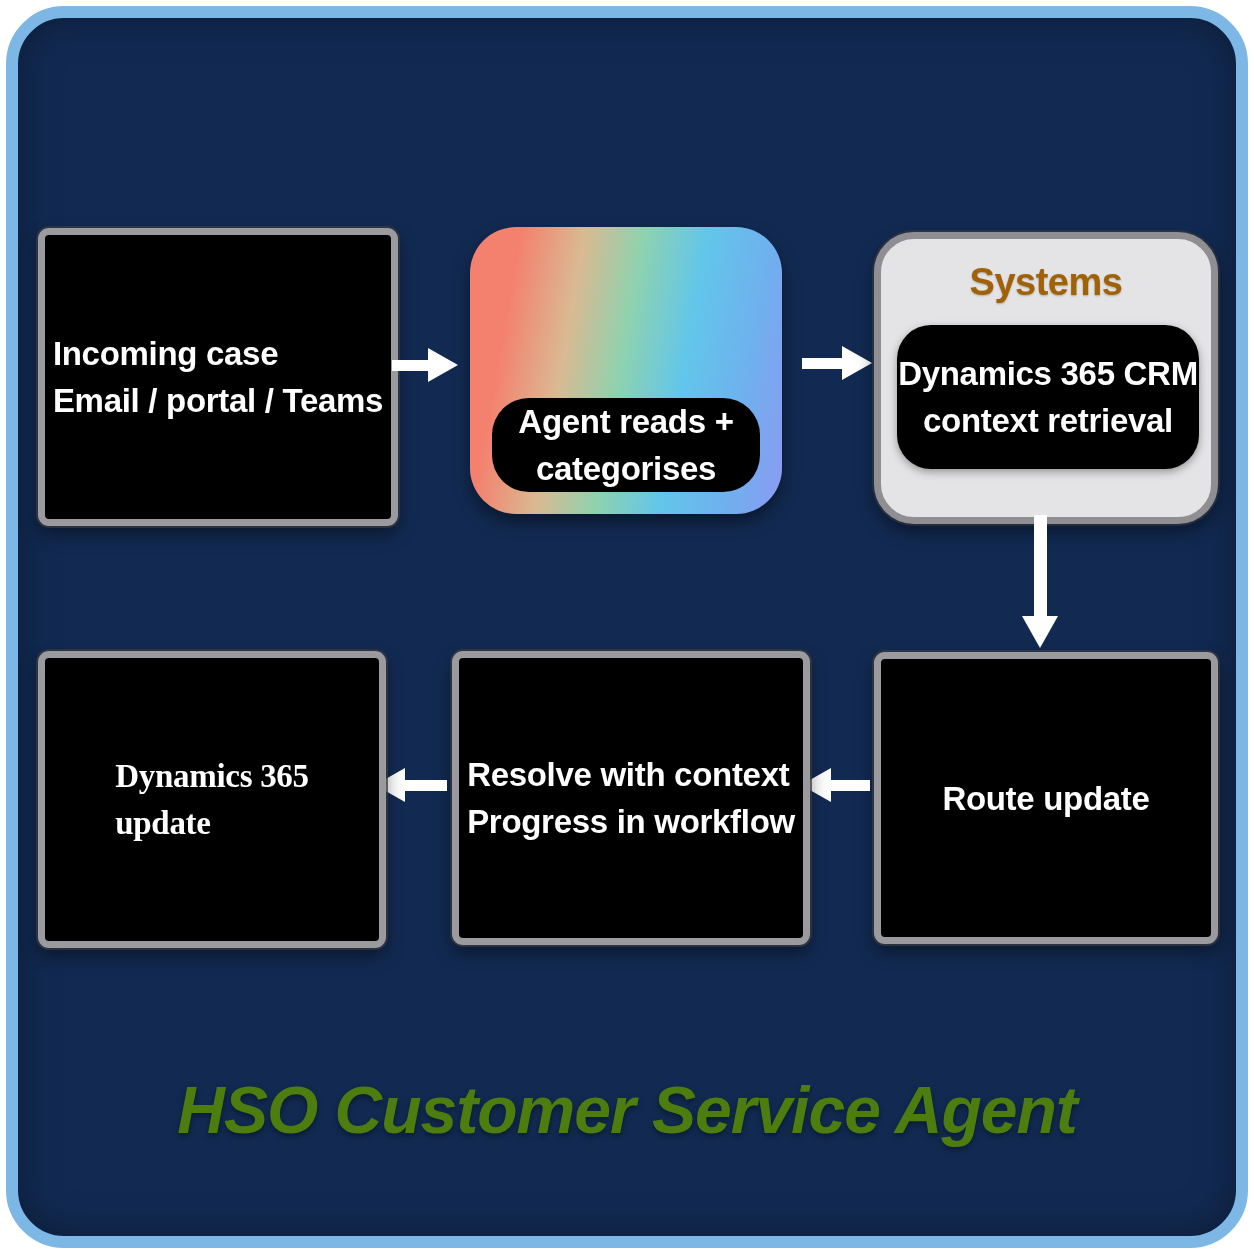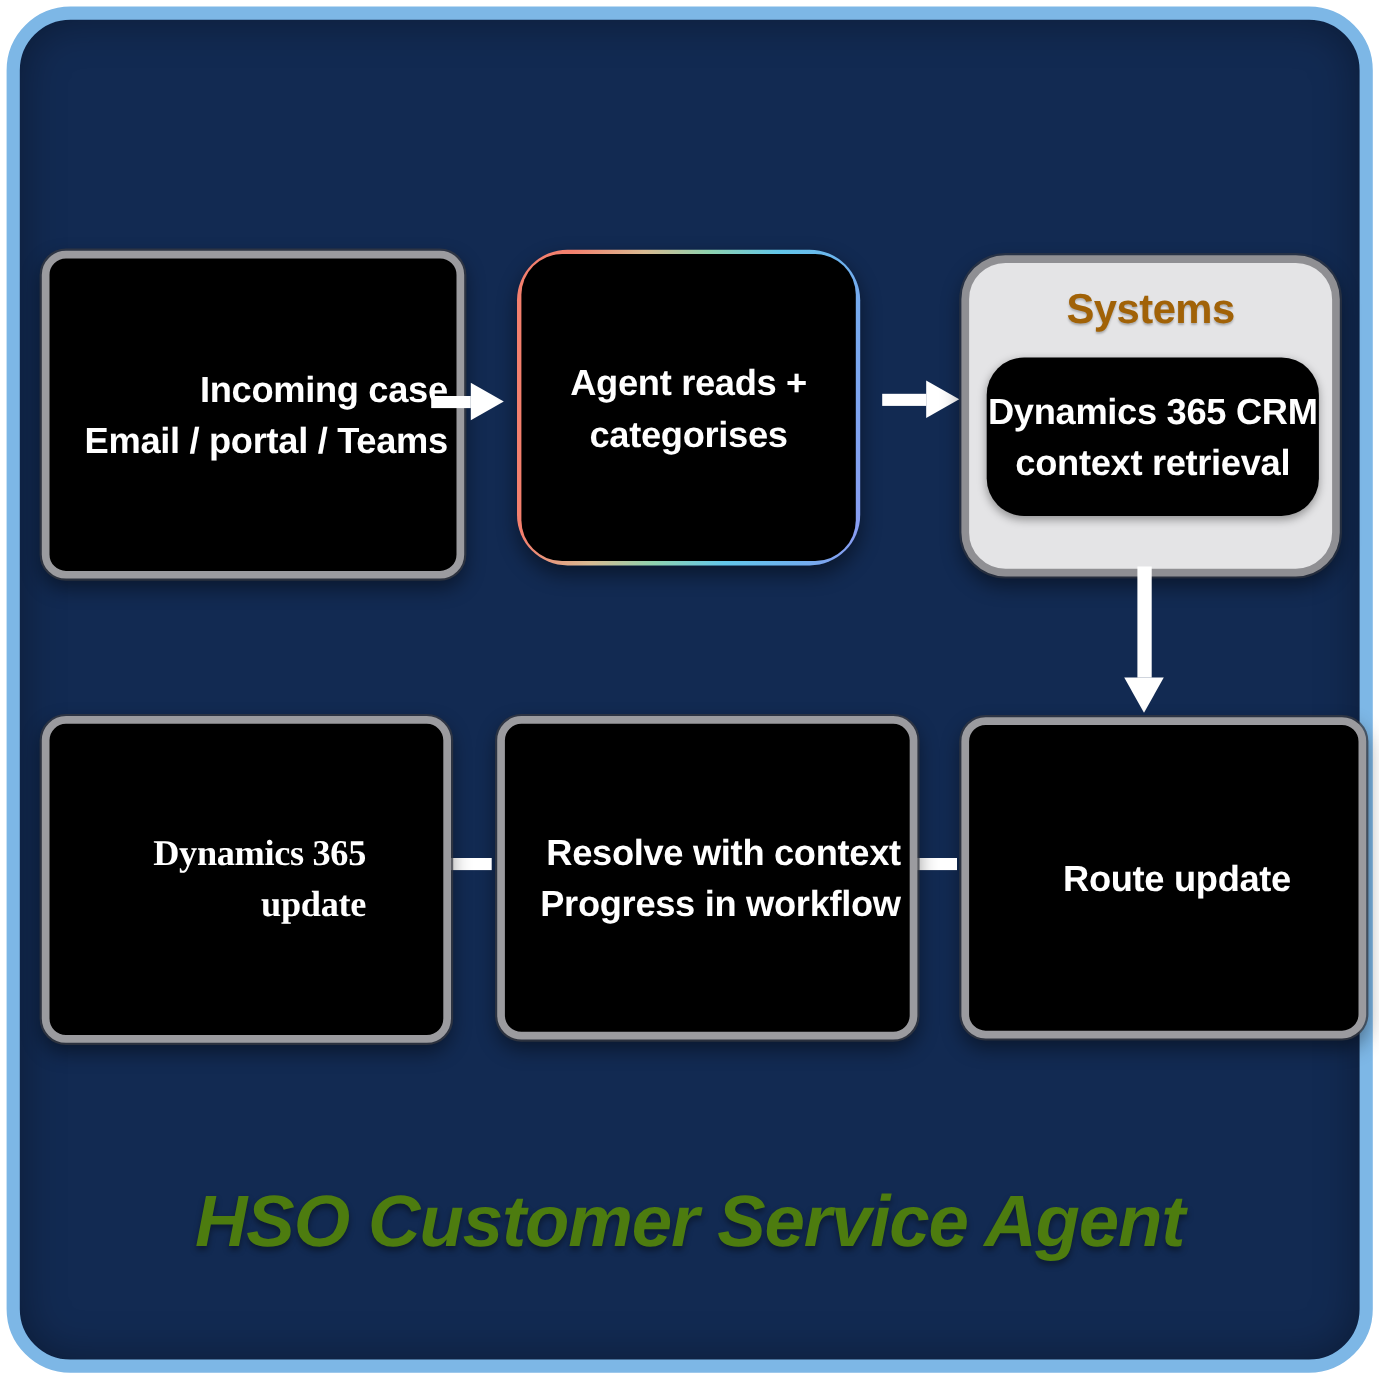--- a/index.html
+++ b/index.html
@@ -17,25 +17,24 @@
     background:#122a52;
     border:12px solid #7db7e6;
     border-radius:58px;
     box-shadow: inset 0 0 40px rgba(0,0,0,0.35);
   }
   
   .node {
     position:absolute;
     background:#000000;
     border:7px solid #9b9b9f;
-    border-radius:22px;
+    border-radius:11px;
     box-shadow: 0 0 0 2px rgba(55,58,66,0.75), 0 8px 18px rgba(0,0,0,0.45);
     display:flex; align-items:center; justify-content:center;
-    text-align:right;
-    padding-left:24px;
+    text-align:left;
   }
   .node-text {
     color:#ffffff;
     font-weight:700;
     font-size:33px;
     line-height:47px;
     letter-spacing:-0.3px;
     text-shadow:0 2px 4px rgba(0,0,0,0.5);
   }
   .node-text span { display:block; }
@@ -44,27 +43,28 @@
   #n-incoming { left:38px;  top:228px; width:346px; height:284px; }
   #n-route    { left:874px; top:652px; width:330px; height:278px; }
   #n-resolve  { left:452px; top:651px; width:344px; height:280px; }
   #n-update   { left:38px;  top:651px; width:334px; height:283px;font-family:Liberation Serif, serif; }
 
   
   #n-agent {
     position:absolute;
     left:470px; top:227px; width:312px; height:287px;
     border-radius:46px;
-    padding:4px;
+    padding:22px;
     box-sizing:border-box;
     background:linear-gradient(100deg,
       #f4806e 0%, #f4806e 14%, #d9ba92 32%, #8fd2ae 48%,
       #62c6ea 66%, #6fb0ee 84%, #8c9af2 100%);
     box-shadow: 0 8px 18px rgba(0,0,0,0.45);
     display:flex;
+    align-items:flex-end;
   }
   #n-agent .inner {
     flex:1;
     background:#000000;
     border-radius:37px;
     display:flex; align-items:center; justify-content:center;
     text-align:center;
   }
 
   

